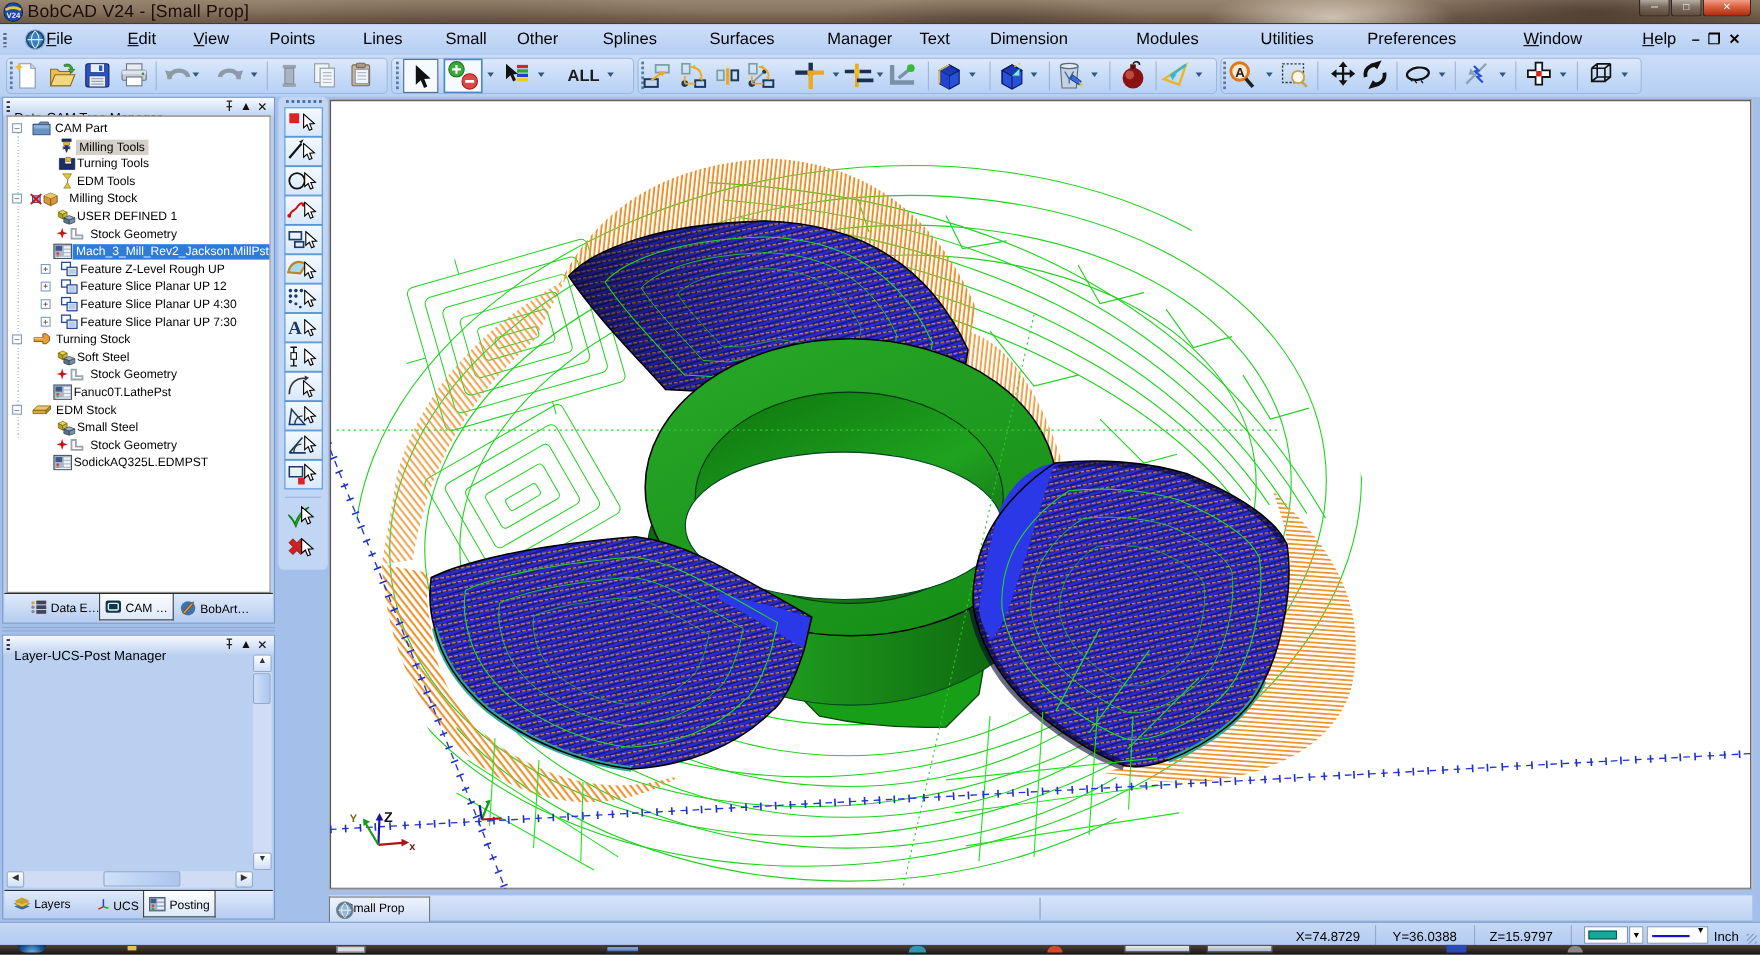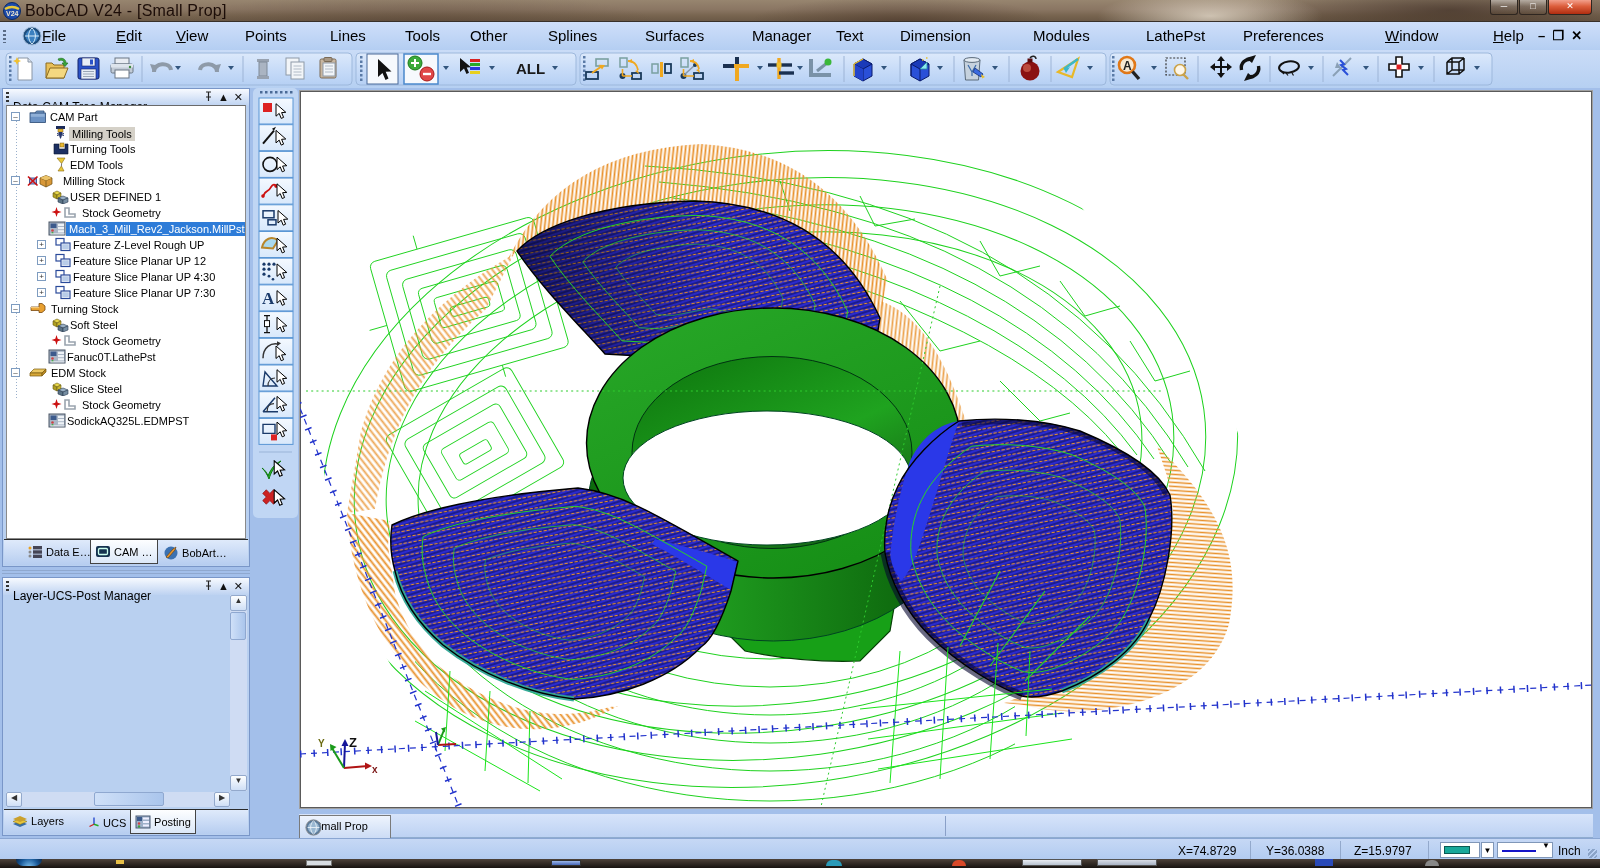--- a/index.html
+++ b/index.html
@@ -74,29 +74,29 @@
   <svg class="abs" style="left:22px;top:4px" width="20" height="20" viewBox="0 0 20 20">
       <circle cx="10" cy="10" r="9" fill="#1e4e7e" stroke="#9fb8d6"></circle>
       <circle cx="10" cy="10" r="6.5" fill="#3b80c0"></circle>
       <path d="M3 10h14M10 2c4.5 4 4.5 12 0 16M10 2c-4.5 4-4.5 12 0 16" stroke="#d8ecfa" fill="none"></path>
     </svg>
   <span class="mi" style="left:42px"><u>F</u>ile</span>
   <span class="mi" style="left:116px"><u>E</u>dit</span>
   <span class="mi" style="left:176px"><u>V</u>iew</span>
   <span class="mi" style="left:245px">Points</span>
   <span class="mi" style="left:330px">Lines</span>
-  <span class="mi" style="left:405px">Tools</span>
+  <span class="mi" style="left:405px">Small</span>
   <span class="mi" style="left:470px">Other</span>
   <span class="mi" style="left:548px">Splines</span>
   <span class="mi" style="left:645px">Surfaces</span>
   <span class="mi" style="left:752px">Manager</span>
   <span class="mi" style="left:836px">Text</span>
   <span class="mi" style="left:900px">Dimension</span>
   <span class="mi" style="left:1033px">Modules</span>
-  <span class="mi" style="left:1146px">LathePst</span>
+  <span class="mi" style="left:1146px">Utilities</span>
   <span class="mi" style="left:1243px">Preferences</span>
   <span class="mi" style="left:1385px"><u>W</u>indow</span>
   <span class="mi" style="left:1493px"><u>H</u>elp</span>
   <span class="abs" style="left:1538px;top:6px;font-size:13px;font-weight:bold">– &nbsp;❐ &nbsp;✕</span>
 </div>
 <div class="abs" id="toolbar"><svg width="1600" height="38" viewBox="0 0 1600 38">
       <defs>
 <linearGradient id="tbg" x1="0" y1="0" x2="0" y2="1">
           <stop offset="0" stop-color="#dce9fb"></stop>
           <stop offset=".5" stop-color="#c8dcf8"></stop>
@@ -540,21 +540,21 @@
         <span class="exp" style="left:4px">–</span>
         <svg class="abs" style="left:22px;top:0" width="18" height="15">
           <use href="#s-edmstock"></use>
         </svg>
         <span class="lbl" style="left:44px">EDM Stock</span>
       </div>
 <div class="trow" style="top:275px">
         <svg class="abs" style="left:44px;top:-1px" width="18" height="16">
           <use href="#s-blocks"></use>
         </svg>
-        <span class="lbl" style="left:63px">Slice Steel</span>
+        <span class="lbl" style="left:63px">Small Steel</span>
       </div>
 <div class="trow" style="top:291px">
         <svg class="abs" style="left:44px;top:0" width="30" height="15">
           <use href="#s-geom"></use>
         </svg>
         <span class="lbl" style="left:75px">Stock Geometry</span>
       </div>
 <div class="trow" style="top:307px">
         <svg class="abs" style="left:41px;top:0" width="18" height="15">
           <use href="#s-grid"></use>

